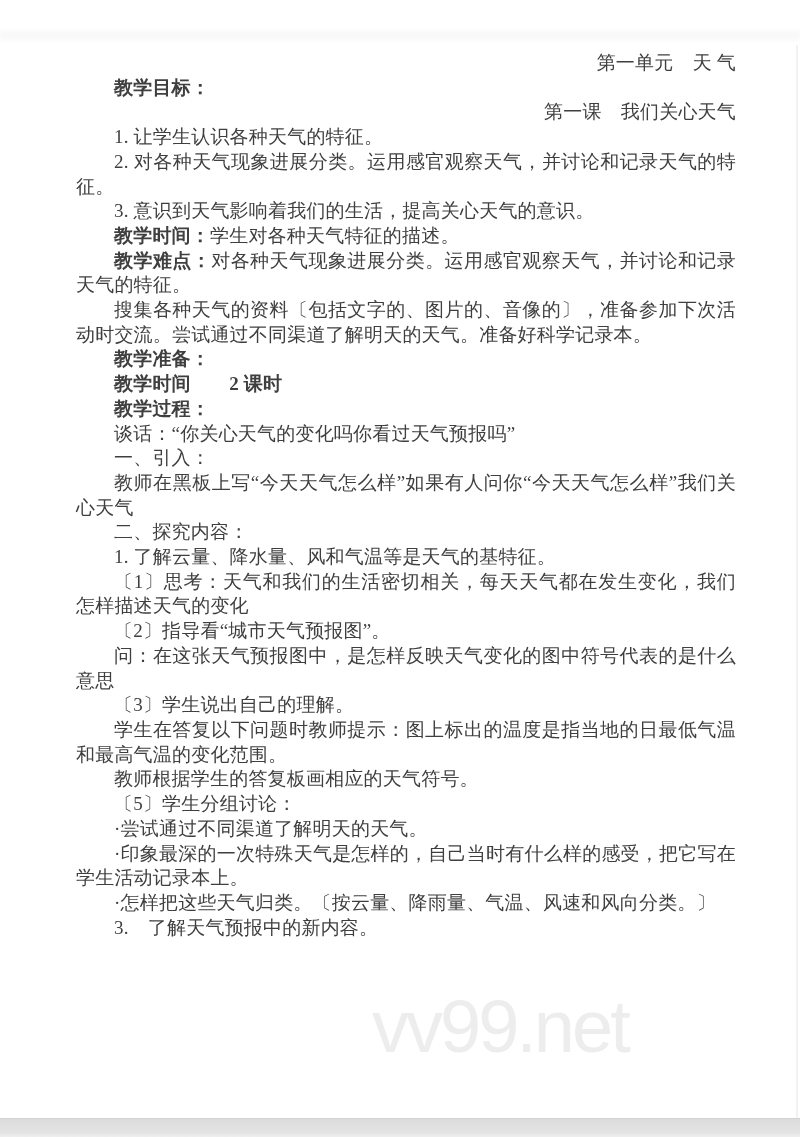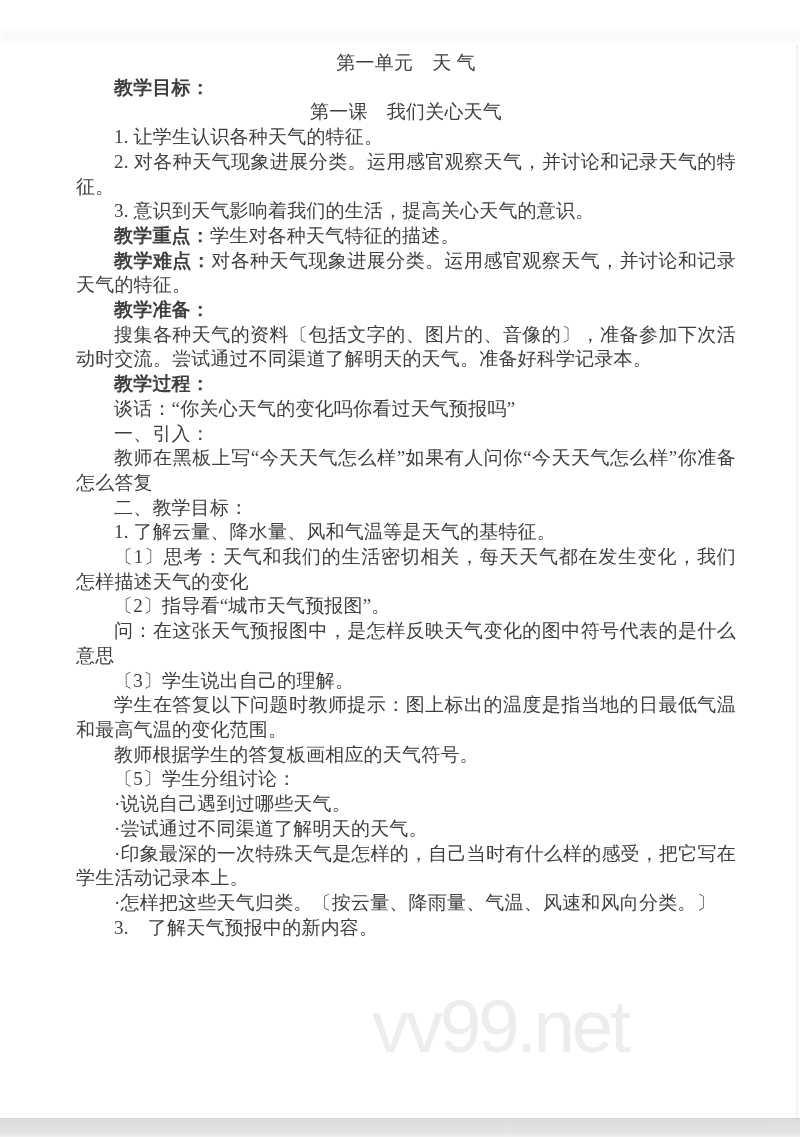--- a/index.html
+++ b/index.html
@@ -30,21 +30,21 @@
     font-size:19px;line-height:24.7px;
     color:#3f3f3f;
     text-align:justify;
     letter-spacing:0.2px;
     z-index:2;
   }
   .doc-body p{
     margin:0;padding:0;
   }
   .line.indent{text-indent:2em;}
-  .line.center{text-align:center;text-indent:0;}
+  .line.center{text-align:right;text-indent:0;}
   .line.bold, .doc-body b{font-weight:bold;}
   .watermark{
     position:absolute;
     left:372px;top:992px;
     width:360px;
     font-family:"Liberation Sans","DejaVu Sans",sans-serif;
     font-weight:400;
     font-size:74px;
     line-height:70px;
     letter-spacing:-3px;
@@ -70,38 +70,38 @@
   <div class="watermark">vv99.net</div>
 
   <div class="doc-body">
 
   <p class="line center">第一单元　天 气</p>
       <p class="line indent bold">教学目标：</p>
       <p class="line center">第一课　我们关心天气</p>
       <p class="line indent">1. 让学生认识各种天气的特征。</p>
       <p class="line indent">2. 对各种天气现象进展分类。运用感官观察天气，并讨论和记录天气的特征。</p>
       <p class="line indent">3. 意识到天气影响着我们的生活，提高关心天气的意识。</p>
-      <p class="line indent"><b>教学重点：</b>学生对各种天气特征的描述。</p>
+      <p class="line indent"><b>教学时间：</b>学生对各种天气特征的描述。</p>
       <p class="line indent"><b>教学难点：</b>对各种天气现象进展分类。运用感官观察天气，并讨论和记录天气的特征。</p>
+      <p class="line indent">搜集各种天气的资料〔包括文字的、图片的、音像的〕，准备参加下次活动时交流。尝试通过不同渠道了解明天的天气。准备好科学记录本。</p>
       <p class="line indent bold">教学准备：</p>
-      <p class="line indent">搜集各种天气的资料〔包括文字的、图片的、音像的〕，准备参加下次活动时交流。尝试通过不同渠道了解明天的天气。准备好科学记录本。</p>
+      <p class="line indent bold">教学时间　　2 课时</p>
       <p class="line indent bold">教学过程：</p>
       <p class="line indent">谈话：“你关心天气的变化吗你看过天气预报吗”</p>
       <p class="line indent">一、引入：</p>
-      <p class="line indent">教师在黑板上写“今天天气怎么样”如果有人问你“今天天气怎么样”你准备怎么答复</p>
-      <p class="line indent">二、教学目标：</p>
+      <p class="line indent">教师在黑板上写“今天天气怎么样”如果有人问你“今天天气怎么样”我们关心天气</p>
+      <p class="line indent">二、探究内容：</p>
       <p class="line indent">1. 了解云量、降水量、风和气温等是天气的基特征。</p>
       <p class="line indent">〔1〕思考：天气和我们的生活密切相关，每天天气都在发生变化，我们怎样描述天气的变化</p>
       <p class="line indent">〔2〕指导看“城市天气预报图”。</p>
       <p class="line indent">问：在这张天气预报图中，是怎样反映天气变化的图中符号代表的是什么意思</p>
       <p class="line indent">〔3〕学生说出自己的理解。</p>
       <p class="line indent">学生在答复以下问题时教师提示：图上标出的温度是指当地的日最低气温和最高气温的变化范围。</p>
       <p class="line indent">教师根据学生的答复板画相应的天气符号。</p>
       <p class="line indent">〔5〕学生分组讨论：</p>
-      <p class="line indent">·说说自己遇到过哪些天气。</p>
       <p class="line indent">·尝试通过不同渠道了解明天的天气。</p>
       <p class="line indent">·印象最深的一次特殊天气是怎样的，自己当时有什么样的感受，把它写在学生活动记录本上。</p>
       <p class="line indent">·怎样把这些天气归类。〔按云量、降雨量、气温、风速和风向分类。〕</p>
       <p class="line indent">3.　了解天气预报中的新内容。</p>
     </div>
 
   <div class="footer-bar"></div>
 </div>
 
 </body></html>

